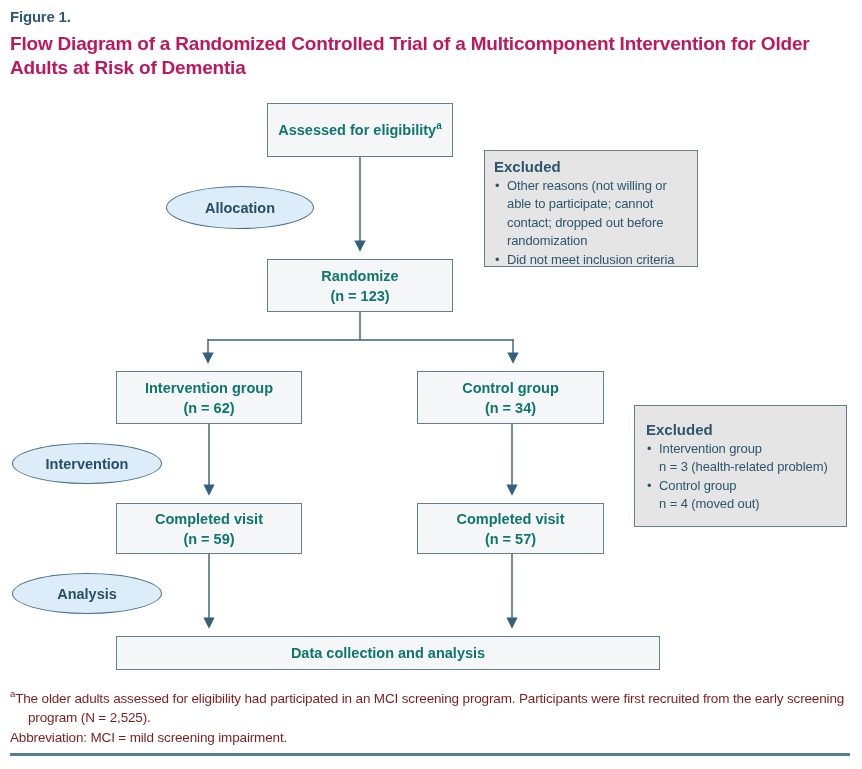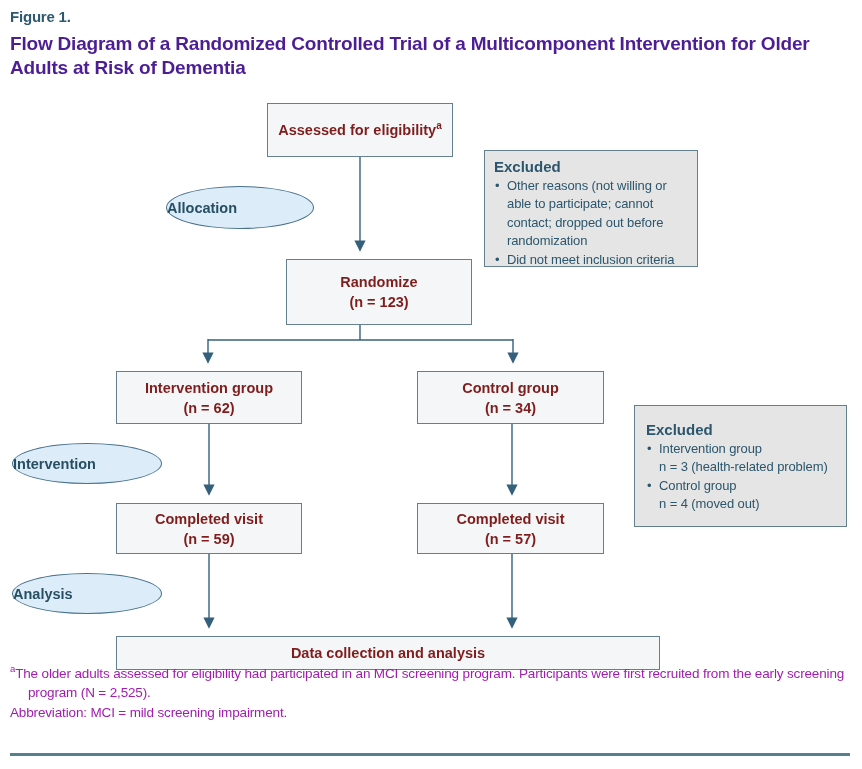--- a/index.html
+++ b/index.html
@@ -9,53 +9,53 @@
     position:relative; width:862px; height:769px; background:#ffffff;
     overflow:hidden;
     border-radius:22px;
   }
   .figure-label {
     position:absolute; left:10px; top:8px;
     font-size:15px; font-weight:bold; color:#2d5870; letter-spacing:-0.2px;
   }
   .figure-title {
     position:absolute; left:10px; top:32px; width:848px;
-    font-size:19px; font-weight:bold; color:#4c1d95;
+    font-size:19px; font-weight:bold; color:#be185d;
     line-height:1.26; letter-spacing:-0.2px;
   }
   svg.connectors { position:absolute; left:0; top:0; width:862px; height:769px; }
 
   .fbox {
     position:absolute; background:#f5f6f7; border:1.4px solid #64808f;
     display:flex; flex-direction:column; align-items:center; justify-content:center;
-    color:#7f1d1d; font-weight:bold; font-size:14.5px; line-height:1.38;
+    color:#0f766e; font-weight:bold; font-size:14.5px; line-height:1.38;
     text-align:right;
   }
   .fbox sup { font-size:10px; vertical-align:super; line-height:0; }
 
   .stage-ellipse {
     position:absolute; background:#dcecf8; border:1.4px solid #47718c;
     border-radius:50%;
-    display:flex; align-items:center; 
+    display:flex; align-items:center; justify-content:center;
     color:#274f63; font-weight:bold; font-size:14.5px;
   }
 
   .xbox {
     position:absolute; background:#e5e5e5; border:1.4px solid #64808f;
     color:#2b566c;
   }
   .xbox .xbox-title { font-size:15px; font-weight:bold; margin-bottom:2px; }
   .xbox ul { list-style:none; }
   .xbox li { position:relative; padding-left:13px; font-size:13px; line-height:1.42; letter-spacing:-0.1px; }
   .xbox li::before { content:"\2022"; position:absolute; left:1px; top:0; }
   .xbox .li-detail { font-size:13px; line-height:1.42; letter-spacing:-0.1px; }
   .xbox-1 { padding:7px 9px; }
   .xbox-2 { padding:15px 11px; }
 
-  .footnote-block { position:absolute; left:10px; top:662px; width:845px; color:#a21caf; }
+  .footnote-block { position:absolute; left:10px; top:687px; width:845px; color:#7f1d1d; }
   .footnote-note {
     font-size:13.5px; line-height:1.45; letter-spacing:-0.15px;
     padding-left:18px; text-indent:-18px;
   }
   .footnote-note sup { font-size:9.5px; }
   .footnote-abbr { font-size:13.5px; line-height:1.5; letter-spacing:-0.15px; }
   .bottom-rule { position:absolute; left:10px; top:753px; width:840px; height:3px; background:#55808f; }
 </style>
 </head>
 <body>
@@ -93,21 +93,21 @@
     <ul>
       <li>Other reasons (not willing or able to participate; cannot contact; dropped out before randomization</li>
       <li>Did not meet inclusion criteria</li>
     </ul>
   </div>
 
   <div class="stage-ellipse" style="left:166px; top:186px; width:148px; height:43px;">
     <span>Allocation</span>
   </div>
 
-  <div class="fbox" style="left:267px; top:259px; width:186px; height:66px;margin-left:19px;">
+  <div class="fbox" style="left:267px; top:259px; width:186px; height:53px;">
     <div>Randomize</div>
     <div>(n = 123)</div>
   </div>
 
   <div class="fbox" style="left:116px; top:371px; width:186px; height:53px;">
     <div>Intervention group</div>
     <div>(n = 62)</div>
   </div>
 
   <div class="fbox" style="left:417px; top:371px; width:187px; height:53px;">

